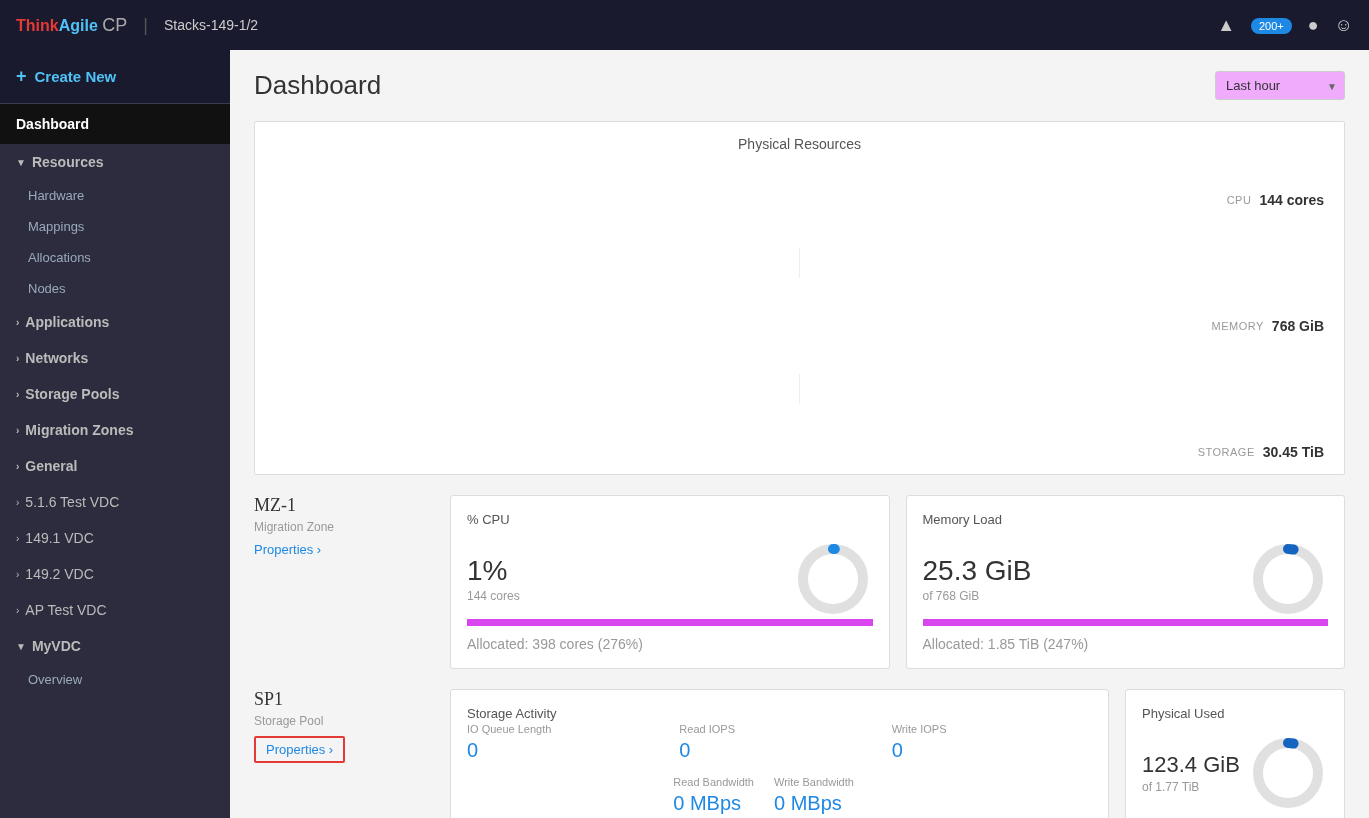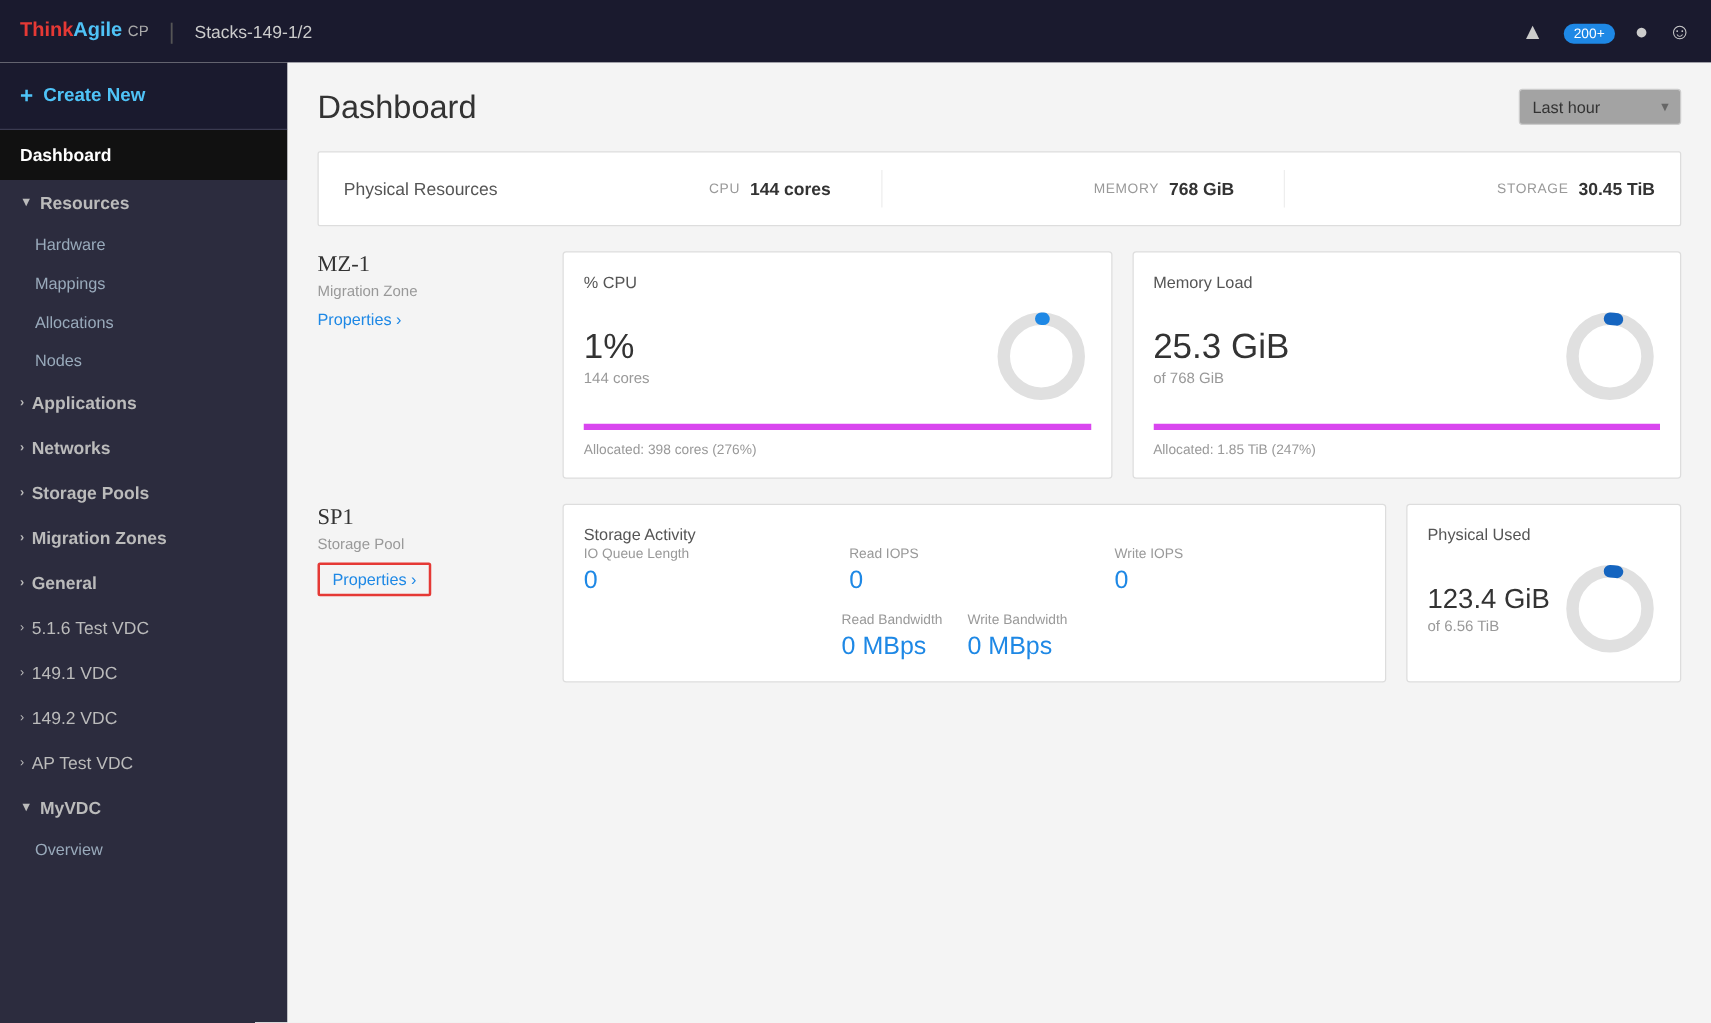--- a/index.html
+++ b/index.html
@@ -122,21 +122,21 @@
       margin-bottom: 20px;
     }
     .main-title {
       font-size: 26px;
       font-weight: 300;
       color: #333;
     }
     .time-select {
       padding: 6px 28px 6px 10px;
       border: 1px solid #ccc;
-      background: #a3a3a3;
+      background: #f0abfc;
       border-radius: 3px;
       font-size: 13px;
       color: #333;
       appearance: none;
       cursor: pointer;
       min-width: 130px;
     }
     .select-wrap { position: relative; }
     .select-wrap::after {
       content: '▼';
@@ -152,20 +152,21 @@
     
     .phys-resources {
       background: white;
       border: 1px solid #ddd;
       padding: 14px 20px;
       display: flex;
       align-items: center;
       gap: 40px;
       margin-bottom: 20px;
       border-radius: 2px;
+      flex-direction: column;
     }
     .phys-label { font-size: 14px; color: #555; font-weight: 500; }
     .phys-stat { display: flex; align-items: center; gap: 8px; margin-left: auto; }
     .phys-stat-label { font-size: 11px; color: #999; letter-spacing: 0.5px; text-transform: uppercase; }
     .phys-stat-value { font-size: 14px; font-weight: bold; color: #333; }
     .phys-divider { width: 1px; height: 30px; background: #eee; }
 
     
     .section-row {
       display: flex;
@@ -197,21 +198,21 @@
       border: 1px solid #ddd;
       border-radius: 3px;
       padding: 16px;
       min-width: 220px;
       flex: 1;
     }
     .card-title { font-size: 13px; color: #555; margin-bottom: 12px; }
     .card-main { display: flex; align-items: center; justify-content: space-between; }
     .card-value { font-size: 28px; font-weight: 300; color: #333; }
     .card-sub { font-size: 12px; color: #999; margin-top: 2px; }
-    .card-footer { font-size: 11px; color: #999; margin-top: 14px; padding-top: 10px; border-top: 5px solid #d946ef; }
+    .card-footer { font-size: 14px; color: #999; padding-top: 10px; border-top: 7px solid #d946ef; }
 
     
     .donut-wrap { width: 80px; height: 80px; flex-shrink: 0; }
     .donut-svg { width: 80px; height: 80px; }
 
     
     .storage-card {
       background: white;
       border: 1px solid #ddd;
       border-radius: 3px;
@@ -232,21 +233,21 @@
       min-width: 200px;
       flex: 0 0 220px;
     }
   </style>
 </head>
 <body>
 
 <div class="topbar">
   <div class="topbar-logo">
     <span style="color:#e53935">Think</span><span>Agile</span>
-    <span style="color:#aaa; font-weight:normal; font-size:12px;"> CP</span>
+    <span style="color:#aaa; font-weight:normal; font-size:18px;"> CP</span>
   </div>
   <div class="topbar-divider">|</div>
   <div class="topbar-stack">Stacks-149-1/2</div>
   <div class="topbar-right">
     <div class="topbar-icon">▲</div>
     <div class="topbar-badge-wrap">
       <span class="topbar-badge">200+</span>
     </div>
     <div class="topbar-icon">●</div>
     <div class="topbar-icon">☺</div>
@@ -439,21 +440,21 @@
               <div class="storage-item-value">0 MBps</div>
             </div>
           </div>
         </div>
 
         <div class="physical-used-card">
           <div class="card-title">Physical Used</div>
           <div class="card-main">
             <div>
               <div class="card-value" style="font-size:22px;">123.4 GiB</div>
-              <div class="card-sub">of 6.56 TiB</div>
+              <div class="card-sub">of 1.77 TiB</div>
             </div>
             <div class="donut-wrap">
               <svg class="donut-svg" viewBox="0 0 80 80">
                 <circle cx="40" cy="40" r="30" fill="none" stroke="#e0e0e0" stroke-width="10"></circle>
                 <circle cx="40" cy="40" r="30" fill="none" stroke="#1565c0" stroke-width="10" stroke-dasharray="5.65 188.5" stroke-linecap="round" transform="rotate(-90 40 40)"></circle>
               </svg>
             </div>
           </div>
         </div>
       </div>

